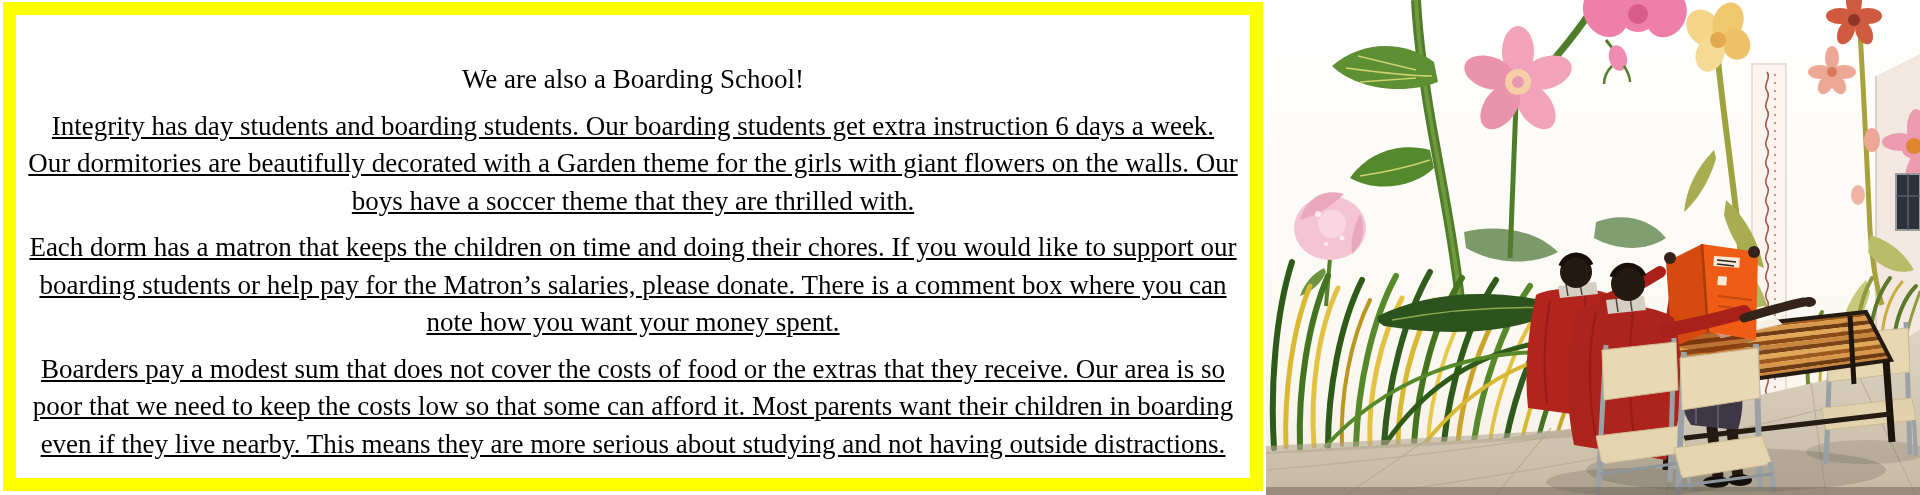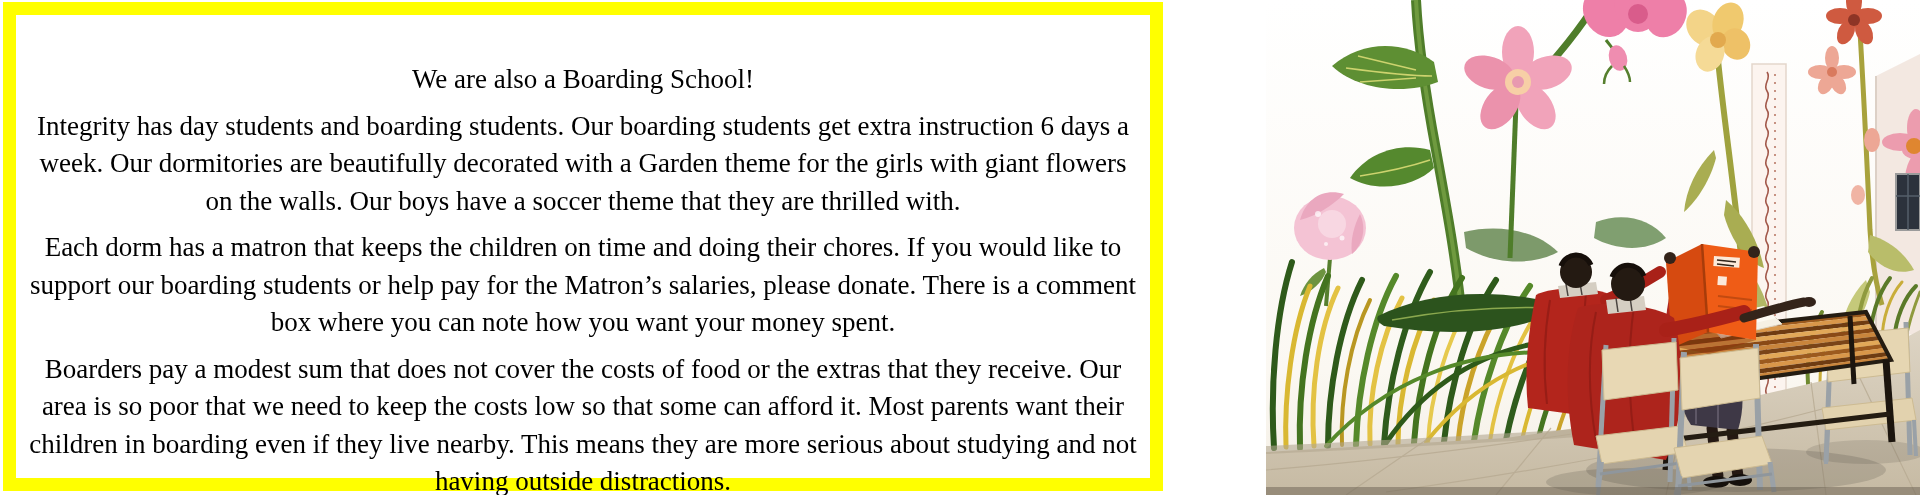--- a/index.html
+++ b/index.html
@@ -5,28 +5,28 @@
   :root{
     --yellow:#ffff00; --ink:#000000;
     --leaf:#55822c; --leafdark:#2f5a1c; --gold:#ddb93a;
     --red:#b0251c; --orange:#ea5a16; --metal:#9aa1a7; --wood:#e9dab6;
   }
   *{margin:0;padding:0;box-sizing:border-box}
   html,body{width:1920px;height:495px;overflow:hidden;background:#ffffff;
     font-family:"Liberation Serif","DejaVu Serif",serif;}
   .stage{position:relative;width:1920px;height:495px;background:#ffffff;}
   .text-panel{
-    position:absolute;left:3px;top:2px;width:1160px;height:489px;
+    position:absolute;left:3px;top:2px;width:1260px;height:489px;
     border:13px solid var(--yellow);background:#ffffff;
     text-align:center;color:var(--ink);
     padding:46px 12px 0;
     font-size:27px;line-height:37.5px;
   }
   .text-panel .title{margin-bottom:9px;}
-  .text-panel p{margin:0 0 9px;}
+  .text-panel p{margin:0 0 9px;text-decoration:underline;}
   .photo{
     position:absolute;left:1266px;top:0;width:654px;height:495px;overflow:hidden;
   }
   .photo svg{display:block;width:654px;height:495px;}
 </style>
 </head>
 <body>
 
 <div class="stage">
 

